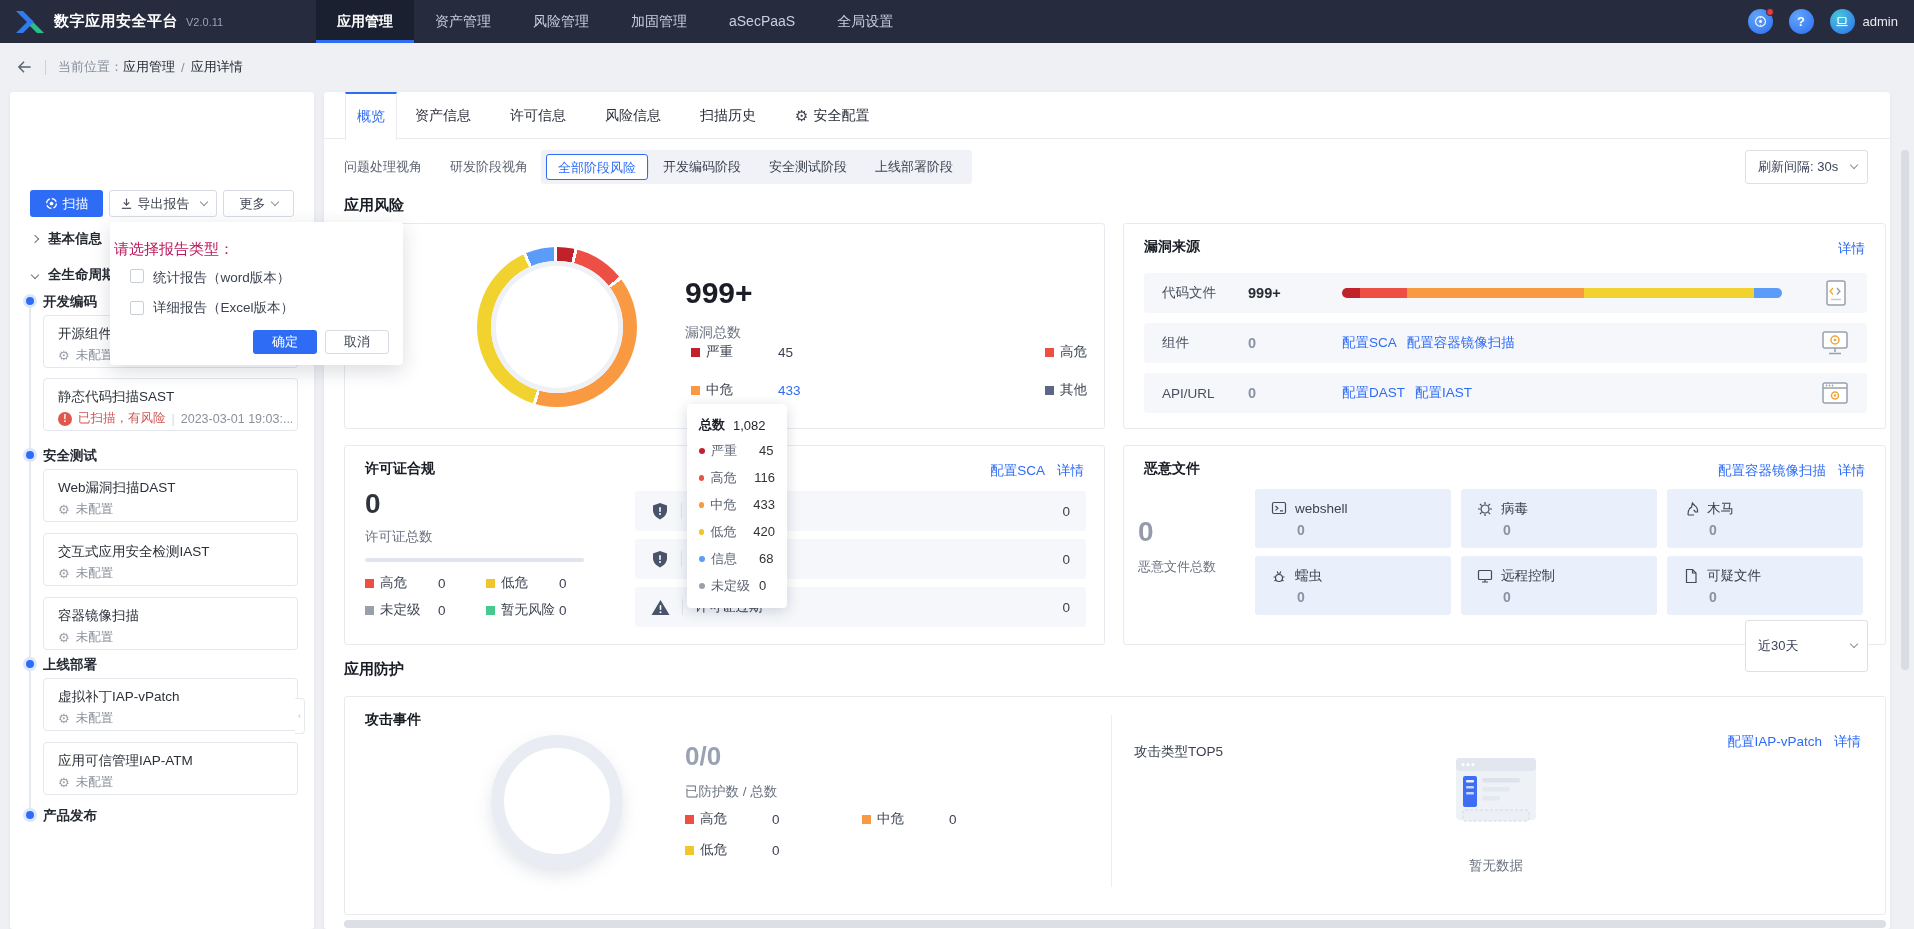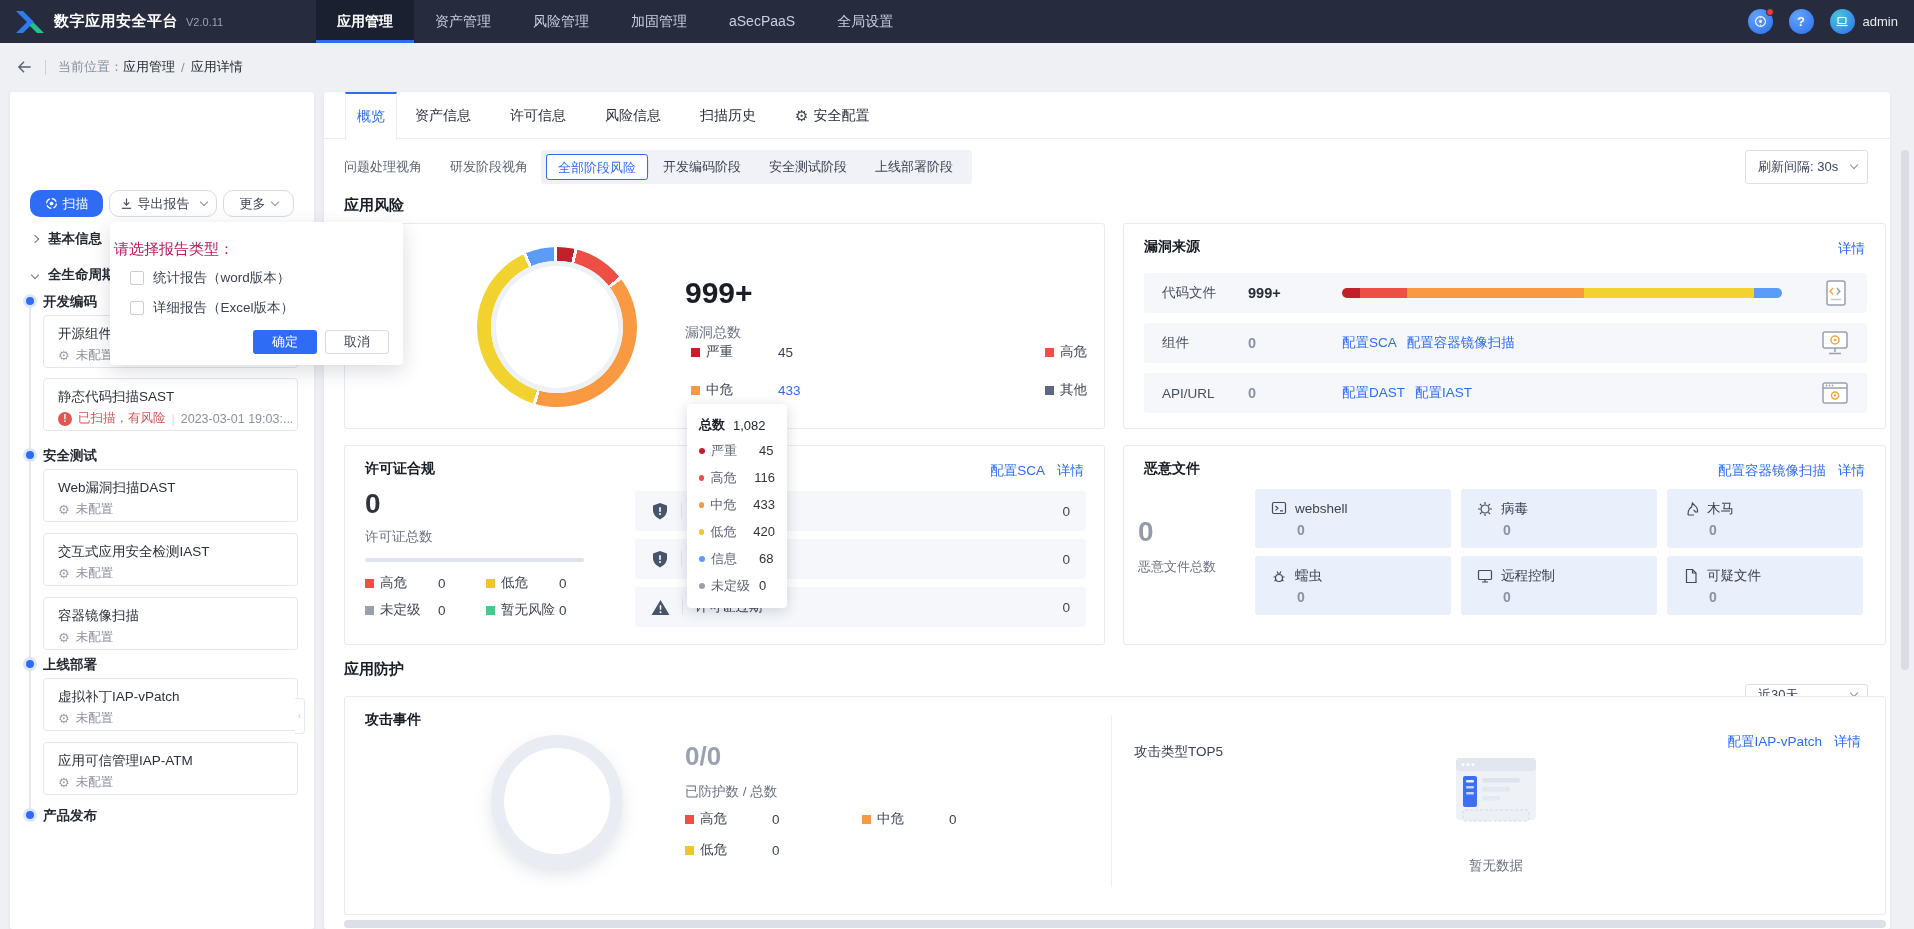--- a/index.html
+++ b/index.html
@@ -32,21 +32,21 @@
 .box-title{position:absolute;left:20px;top:14px;font-size:14px;font-weight:bold;color:#181c25}
 .links-tr{position:absolute;right:20px;top:16px;display:flex;gap:12px}
 .blue{color:#2f6cf6;cursor:pointer}
 .sec-title{font-size:15px;font-weight:bold;color:#181c25}
 
 .side-head{position:absolute;left:0;top:0;width:304px;height:92px;border-radius:3px 3px 0 0;background:linear-gradient(120deg,#e9f1fd 0%,#f5f9ff 60%,#eef4fd 100%);overflow:hidden}
 .deco-c{position:absolute;border:10px solid rgba(120,160,230,.10);border-radius:50%}
 .app-ico{position:absolute;left:22px;top:20px;width:43px;height:43px;border-radius:9px;background:#2f6cf6;display:flex;align-items:center;justify-content:center;box-shadow:0 3px 8px rgba(47,108,246,.35)}
 .app-name{position:absolute;left:82px;top:16px;font-size:17px;font-weight:bold;color:#1a1d26}
 .app-line{position:absolute;left:82px;font-size:12.5px;color:#5a6170}
-.btn{display:flex;align-items:center;justify-content:center;border-radius:10px;font-size:13px;cursor:pointer}
+.btn{display:flex;align-items:center;justify-content:center;border-radius:3px;font-size:13px;cursor:pointer}
 .btn-primary{background:#2f6cf6;color:#fff}
 .btn-plain{background:#fff;border:1px solid #d7dbe3;color:#3c4250}
 .chev{display:inline-block;width:6px;height:6px;border-right:1.4px solid #8a909c;border-bottom:1.4px solid #8a909c;transform:rotate(45deg);margin-left:6px;margin-top:-3px}
 .chev-r{display:inline-block;width:6px;height:6px;border-right:1.4px solid #6b7280;border-bottom:1.4px solid #6b7280;transform:rotate(-45deg)}
 .chev-d{display:inline-block;width:6px;height:6px;border-right:1.4px solid #6b7280;border-bottom:1.4px solid #6b7280;transform:rotate(45deg)}
 .tree-row{position:absolute;left:22px;height:26px;display:flex;align-items:center;gap:10px;font-size:13.5px;font-weight:bold;color:#262a33;cursor:pointer}
 .tl-line{position:absolute;left:19px;width:2px;background:#e4e8ef}
 .tl-dot{position:absolute;left:16px;width:8px;height:8px;border-radius:50%;background:#2f6cf6;box-shadow:0 0 0 3px #dbe7fd}
 .tl-label{position:absolute;left:33px;font-size:13.5px;font-weight:bold;color:#262a33}
 .tl-card{position:absolute;left:33px;width:255px;height:53px;border:1px solid #e4e7ed;border-radius:4px;background:#fff;cursor:pointer}
@@ -530,21 +530,21 @@
               <path d="M9.5 1.5V5H13"></path>
             </svg>
           </span>
           <span>可疑文件</span>
         </div>
       <div class="tval">0</div>
     </div>
   </div>
 
   <div class="sec-title abs" style="left:20px;top:568px">应用防护</div>
-  <div class="select abs" style="right:22px;top:592px;width:123px;height:22px">
+  <div class="select abs" style="right:22px;top:528px;width:123px;height:52px">
     <span class="sp">近30天</span>
       <span class="chev" style="margin-top:-4px"></span>
   </div>
 
   <div class="box" style="left:20px;top:604px;width:1542px;height:219px">
     <div class="box-title">攻击事件</div>
     <div class="donut-empty" style="left:146px;top:38px"></div>
     <div class="graynum abs" style="left:340px;top:44px;font-size:26px">0/0</div>
     <div class="sublabel abs" style="left:340px;top:86px;font-size:13.5px">已防护数 / 总数</div>
     <div class="leg" style="left:340px;top:113px">
@@ -588,21 +588,21 @@
     <div class="empty-txt abs" style="left:1106px;top:160px;width:90px;text-align:center">暂无数据</div>
   </div>
 
   <div class="hscroll" style="left:20px;top:828px;width:1542px"></div>
 </div>
 
 <div class="vscroll"></div>
 
 <div class="dialog">
   <div class="abs" style="left:4px;top:18px;font-size:15px;color:#be185d">请选择报告类型：</div>
-  <div class="abs" style="left:20px;top:47px;display:flex;align-items:center;gap:9px">
+  <div class="abs" style="left:20px;top:47px;display:flex;gap:9px">
     <span class="cbx"></span>
     <span style="font-size:13.5px;color:#3c4250">统计报告（word版本）</span>
   </div>
   <div class="abs" style="left:20px;top:77px;display:flex;align-items:center;gap:9px">
     <span class="cbx"></span>
     <span style="font-size:13.5px;color:#3c4250">详细报告（Excel版本）</span>
   </div>
   <div class="dbtn btn-primary" style="left:143px;top:108px">确定</div>
   <div class="dbtn btn-plain" style="left:215px;top:108px">取消</div>
 </div>

